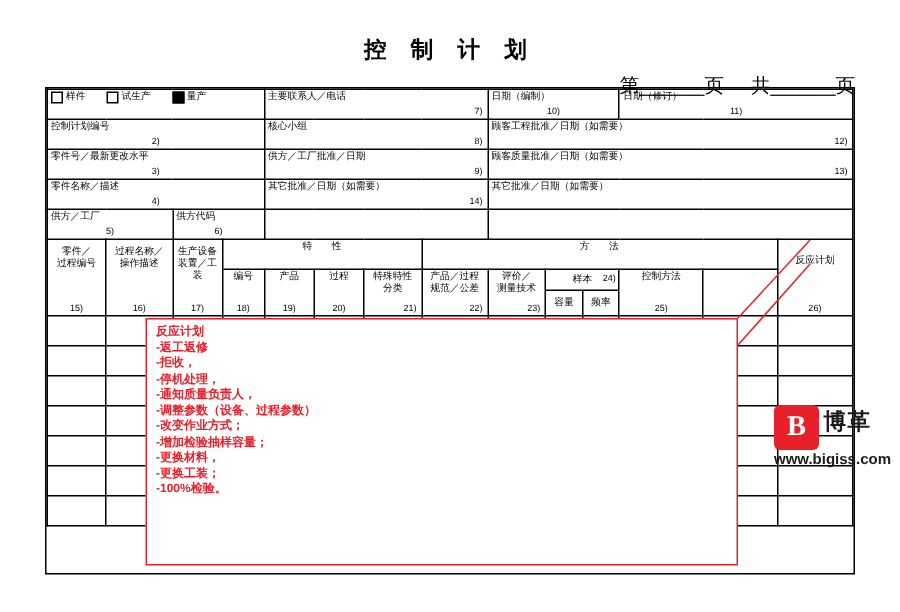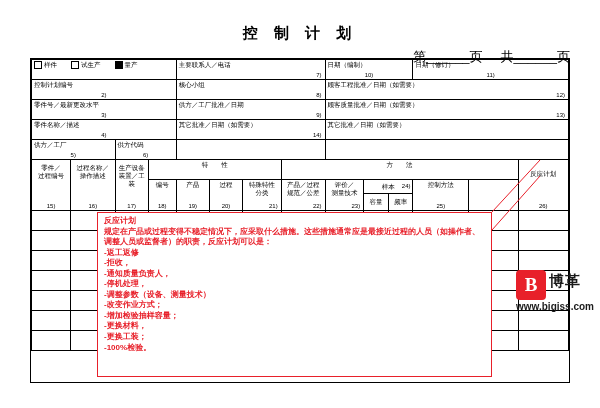--- a/index.html
+++ b/index.html
@@ -420,26 +420,25 @@
       </table>
   </div>
 
   <svg class="leader" width="600" height="408" style="left:0;top:0;">
     <line x1="492" y1="212" x2="540" y2="160" stroke="#e8202a" stroke-width="1"></line>
     <line x1="492" y1="230" x2="540" y2="176" stroke="#e8202a" stroke-width="1"></line>
   </svg>
 
   <div class="callout">
     <div class="ln">反应计划</div>
-    <div class="wrapln">规定在产品或过程变得不稳定情况下，应采取什么措施。这些措施通常应是最接近过程的人员（如操作者、调整人员或监督者）的职责，反应计划可以是：</div>
     <div class="ln">-返工返修</div>
     <div class="ln">-拒收，</div>
+    <div class="ln">-停机处理，</div>
     <div class="ln">-通知质量负责人，</div>
-    <div class="ln">-停机处理，</div>
-    <div class="ln">-调整参数（设备、测量技术）</div>
+    <div class="ln">-调整参数（设备、过程参数）</div>
     <div class="ln">-改变作业方式；</div>
     <div class="ln">-增加检验抽样容量；</div>
     <div class="ln">-更换材料，</div>
     <div class="ln">-更换工装；</div>
     <div class="ln">-100%检验。</div>
   </div>
 
   <div class="logo">
     <div class="sq">B</div>
     <div class="nm">博革</div>

